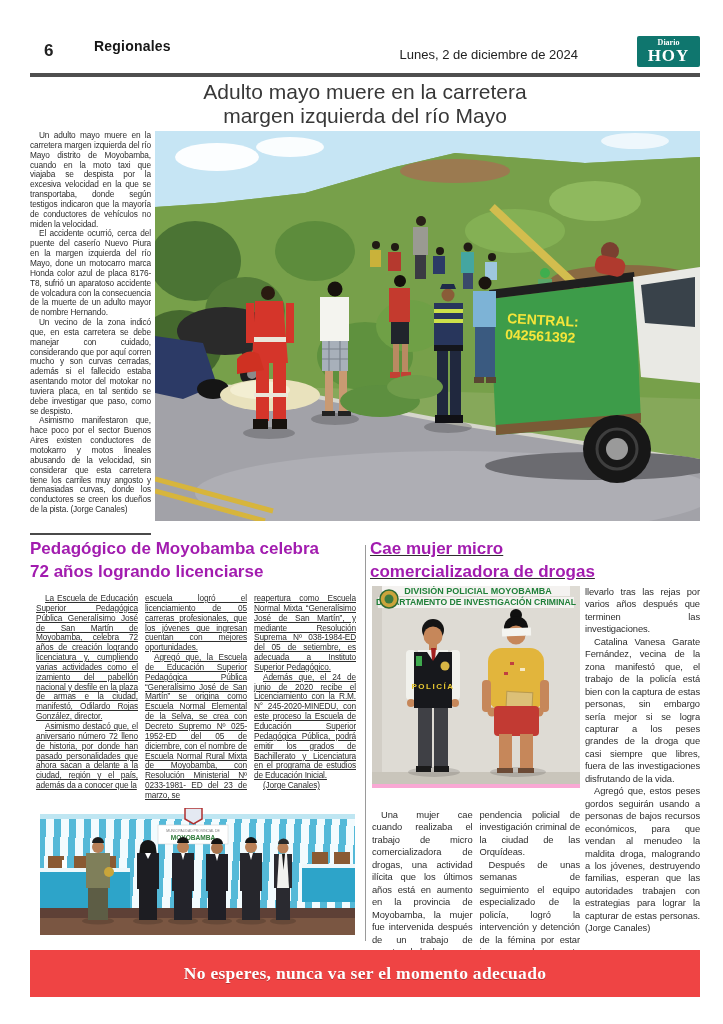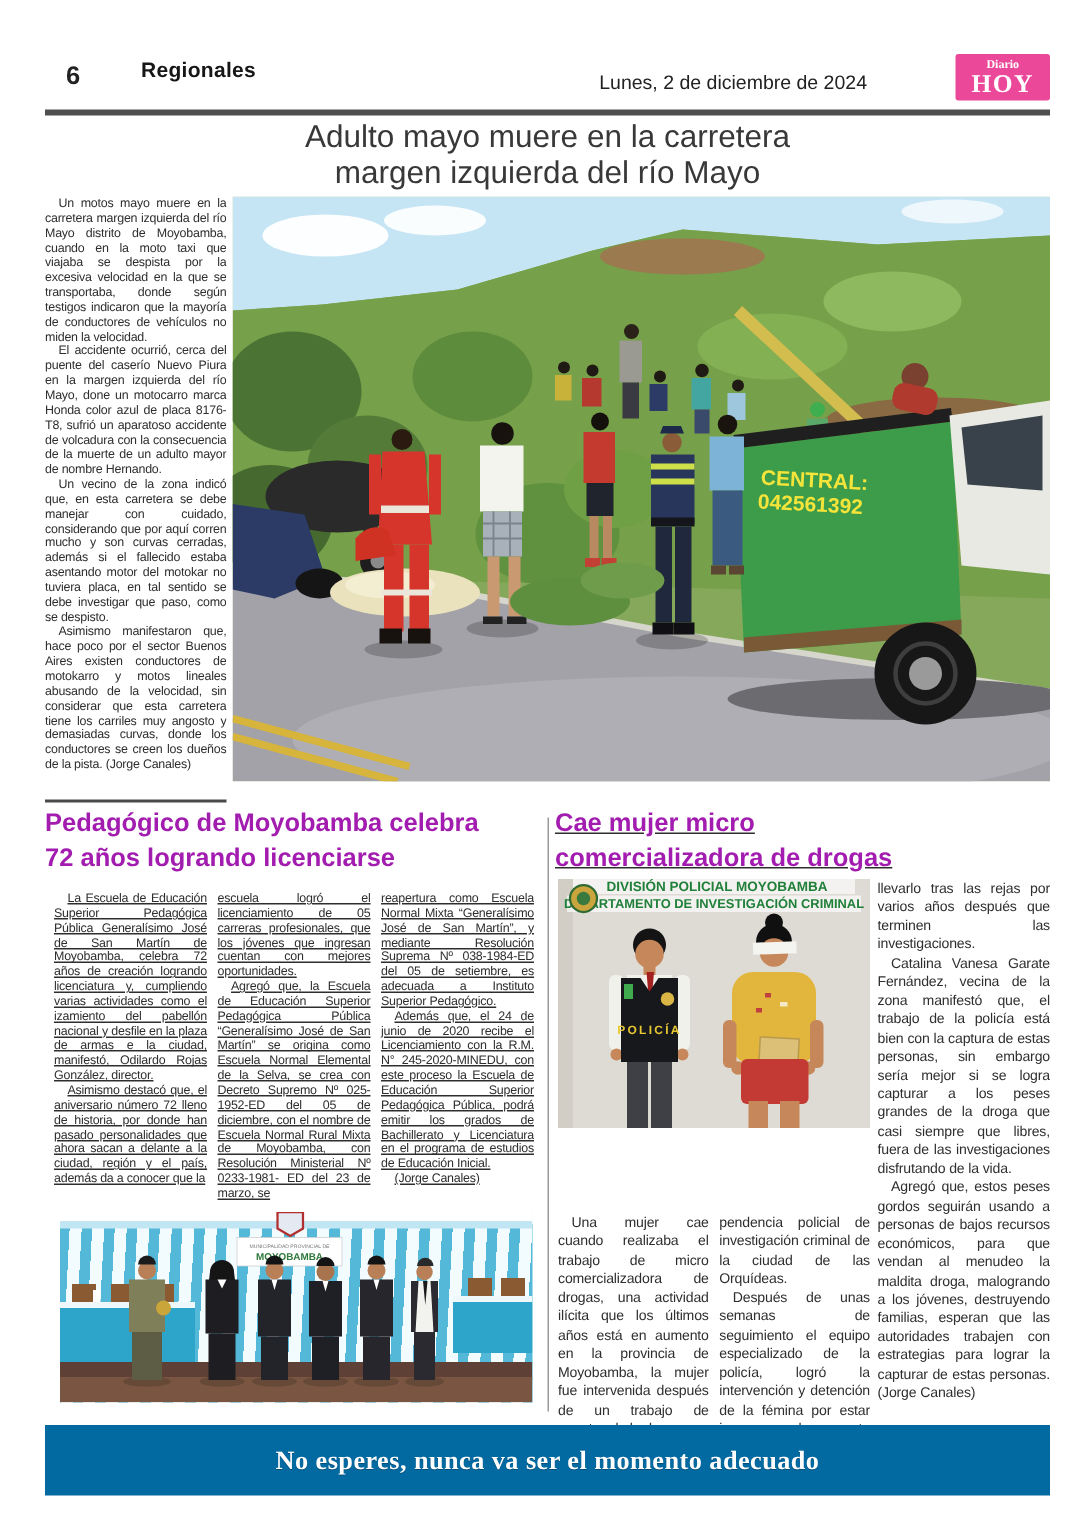--- a/index.html
+++ b/index.html
@@ -3,21 +3,21 @@
 <meta charset="utf-8">
 <style>
   html,body{margin:0;padding:0;background:#ffffff;}
   .page{position:relative;width:723px;height:1024px;background:#ffffff;overflow:hidden;
         font-family:"Liberation Sans",sans-serif;color:#2e2e2e;}
   
   .hdr{position:absolute;top:36px;left:30px;width:670px;height:36px;}
   .pagenum{position:absolute;left:14px;top:5px;font-size:17px;font-weight:bold;color:#222;}
   .section{position:absolute;left:64px;top:2px;font-size:14px;font-weight:bold;color:#161616;letter-spacing:.2px;}
   .date{position:absolute;right:122px;top:11px;font-size:13px;color:#222;}
-  .logo{position:absolute;right:0;top:0;width:63px;height:31px;background:#ec4899;border-radius:2px;
+  .logo{position:absolute;right:0;top:0;width:63px;height:31px;background:#0f766e;border-radius:2px;
         display:flex;flex-direction:column;align-items:center;justify-content:center;line-height:1;}
   .logo .t{font-size:8px;font-weight:bold;color:#fff;font-family:"Liberation Serif",serif;}
   .logo .m{font-size:17px;font-weight:bold;color:#fff;font-family:Liberation Serif, serif;letter-spacing:1px;}
   .rule{position:absolute;top:73px;left:30px;width:670px;height:4px;background:#4f4f4f;}
   
   .h1{position:absolute;top:80px;left:30px;width:670px;text-align:center;
       font-size:21px;font-weight:normal;color:#383838;line-height:24px;}
   
   .a1text{position:absolute;top:131px;left:30px;width:121px;height:400px;overflow:hidden;
           font-size:8.3px;line-height:9.85px;letter-spacing:-.15px;text-align:justify;}
@@ -29,26 +29,26 @@
   
   .a2{position:absolute;top:537px;left:30px;width:330px;}
   .h2{margin:0;text-align:left;font-size:17px;font-weight:bold;color:#a21caf;line-height:23px;}
   .a2cols{position:absolute;top:57px;left:6px;width:320px;height:213px;overflow:hidden;display:flex;gap:7px;text-decoration:underline;}
   .a2col{flex:1;font-size:8.3px;line-height:9.85px;letter-spacing:-.15px;text-align:justify;}
   .a2photo{position:absolute;top:271px;left:10px;width:315px;height:127px;overflow:hidden;
            background:repeating-linear-gradient(93deg,#54b9d8 0 7px,#f2fbfe 7px 15px);}
   .a2photo svg{position:absolute;left:0;top:0;}
   
   .a3{position:absolute;top:537px;left:370px;width:330px;text-decoration:underline;}
-  .a3photo{position:absolute;top:49px;left:2px;width:208px;height:166px;overflow:hidden;background:#f9a8d4;}
+  .a3photo{position:absolute;top:49px;left:2px;width:208px;height:202px;overflow:hidden;background:#f9a8d4;}
   .a3col3{position:absolute;top:49px;left:215px;width:115px;height:372px;overflow:hidden;}
   .a3cols2{position:absolute;top:253px;left:2px;width:208px;height:170px;display:flex;gap:7px;overflow:hidden;margin-top:19px;}
   .a3col{flex:1;font-size:9.4px;line-height:12.45px;letter-spacing:-.1px;text-align:justify;}
   
-  .banner{position:absolute;top:950px;left:30px;width:670px;height:47px;background:#0369a1;
+  .banner{position:absolute;top:950px;left:30px;width:670px;height:47px;background:#ef4444;
           display:flex;align-items:center;justify-content:center;}
   .banner span{font-family:"Liberation Serif",serif;font-weight:bold;font-size:17.5px;color:#ffffff;
                letter-spacing:.3px;text-shadow:0 1px 0 rgba(0,0,0,.25);}
   svg text{font-family:"Liberation Sans",sans-serif;}
 </style>
 </head>
 <body>
 
 <div class="page">
 
@@ -62,21 +62,21 @@
     </div>
   </div>
   <div class="rule"></div>
 
   <div class="h1">
     <span style="display:block">Adulto mayo muere en la carretera</span>
     <span style="display:block">margen izquierda del río Mayo</span>
   </div>
 
   <div class="a1text">
-    <p>Un motos mayo muere en la carretera margen izquierda del río Mayo distrito de Moyobamba, cuando en la moto taxi que viajaba se despista por la excesiva velocidad en la que se transportaba, donde según testigos indicaron que la mayoría de conductores de vehículos no miden la velocidad.</p>
+    <p>Un adulto mayo muere en la carretera margen izquierda del río Mayo distrito de Moyobamba, cuando en la moto taxi que viajaba se despista por la excesiva velocidad en la que se transportaba, donde según testigos indicaron que la mayoría de conductores de vehículos no miden la velocidad.</p>
     <p>El accidente ocurrió, cerca del puente del caserío Nuevo Piura en la margen izquierda del río Mayo, done un motocarro marca Honda color azul de placa 8176- T8, sufrió un aparatoso accidente de volcadura con la consecuencia de la muerte de un adulto mayor de nombre Hernando.</p>
     <p>Un vecino de la zona indicó que, en esta carretera se debe manejar con cuidado, considerando que por aquí corren mucho y son curvas cerradas, además si el fallecido estaba asentando motor del motokar no tuviera placa, en tal sentido se debe investigar que paso, como se despisto.</p>
     <p>Asimismo manifestaron que, hace poco por el sector Buenos Aires existen conductores de motokarro y motos lineales abusando de la velocidad, sin considerar que esta carretera tiene los carriles muy angosto y demasiadas curvas, donde los conductores se creen los dueños de la pista. (Jorge Canales)</p>
   </div>
 
   <div class="a1photo">
     <svg width="545" height="390" viewBox="0 0 545 390">
       <rect width="545" height="390" fill="#86a85a"></rect>
 
       <path d="M0,0 H545 V26 L430,32 L300,22 L240,36 L150,62 L60,72 L0,76 Z" fill="#c6e5f4"></path>

